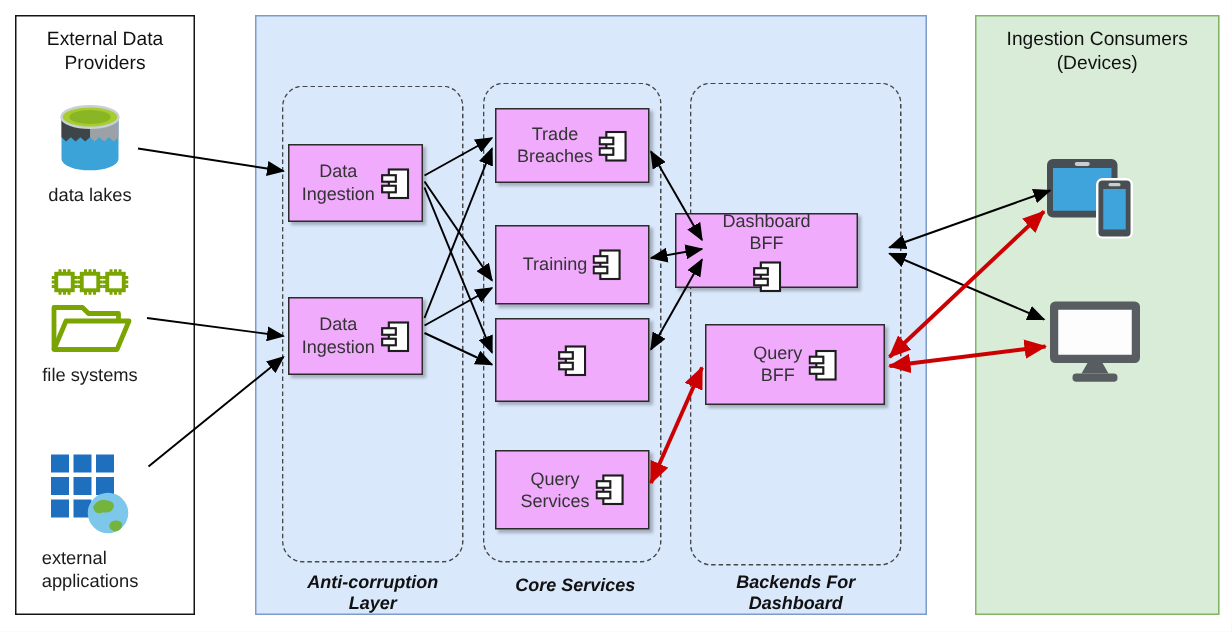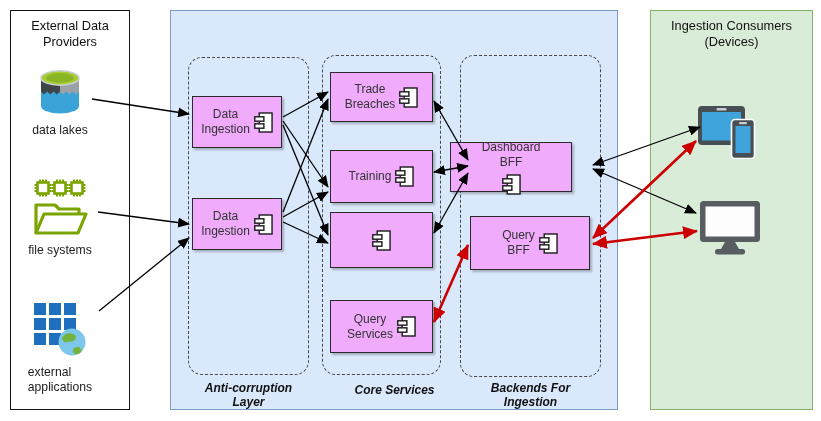--- a/index.html
+++ b/index.html
@@ -13,21 +13,21 @@
   .ptitle{left:10px;top:18px;width:120px;}
   .mtitle{left:170px;top:19px;width:448px;}
   .utitle{left:650px;top:18px;width:163px;}
   
   .group{position:absolute;border:1.7px dashed #474747;border-radius:14px;box-sizing:border-box;background:transparent;}
   .g0{left:188px;top:57px;width:121px;height:318px;}
   .g1{left:322px;top:55px;width:119px;height:320px;}
   .g2{left:460px;top:55px;width:141px;height:322px;}
   .glabel{position:absolute;font-weight:bold;font-style:italic;font-size:12px;text-align:center;white-space:pre-line;line-height:1.18;color:#111;}
   .gl0{left:188px;top:381px;width:121px;}
-  .gl1{left:335px;top:383px;width:119px;}
+  .gl1{left:324px;top:383px;width:119px;}
   .gl2{left:460px;top:381px;width:141px;}
   
   .node{position:absolute;background:#f0abfc;border:1.3px solid #2b2b2b;box-sizing:border-box;
         box-shadow:2px 2px 2px rgba(0,0,0,.25);
         display:flex;align-items:center;justify-content:center;gap:4px;
         font-size:12px;color:#333;}
   .nlabel{white-space:pre-line;text-align:center;line-height:1.25;}
   .cicon{width:19px;height:21px;flex:none;}
   .cicon rect{fill:#fff;stroke:#1d1d1d;stroke-width:1.5;}
   
@@ -101,21 +101,21 @@
 
   <section class="micro"></section>
 
   <div class="group g0"></div>
   <div class="group g1"></div>
   <div class="group g2"></div>
   <div class="glabel gl0">Anti-corruption
 Layer</div>
   <div class="glabel gl1">Core Services</div>
   <div class="glabel gl2">Backends For
-Ingestion</div>
+Dashboard</div>
 
   <section class="consumers"></section>
   <div class="ctitle utitle">Ingestion Consumers
 (Devices)</div>
 
   <figure class="ditem d0">
     <svg width="58" height="53" viewBox="0 0 58 53">
       <rect x="0" y="0" width="47" height="39" rx="4" fill="#474f54"></rect>
       <rect x="4" y="6" width="39" height="28.5" fill="#3fa3dc"></rect>
       <rect x="18.5" y="2" width="10" height="2.6" rx="1.2" fill="#c8cdd1"></rect>

